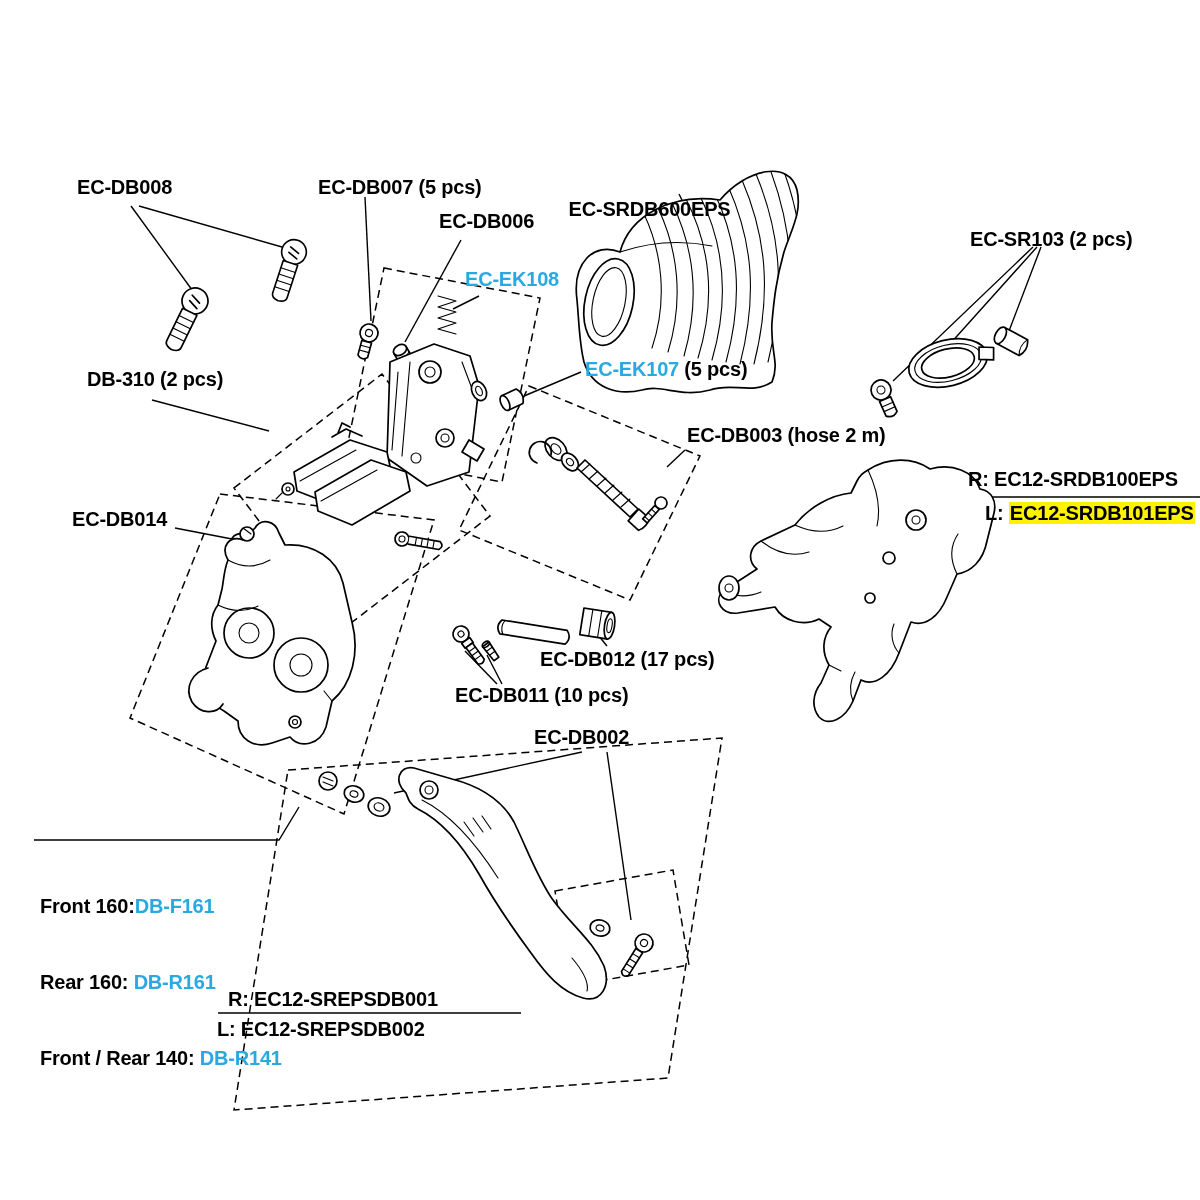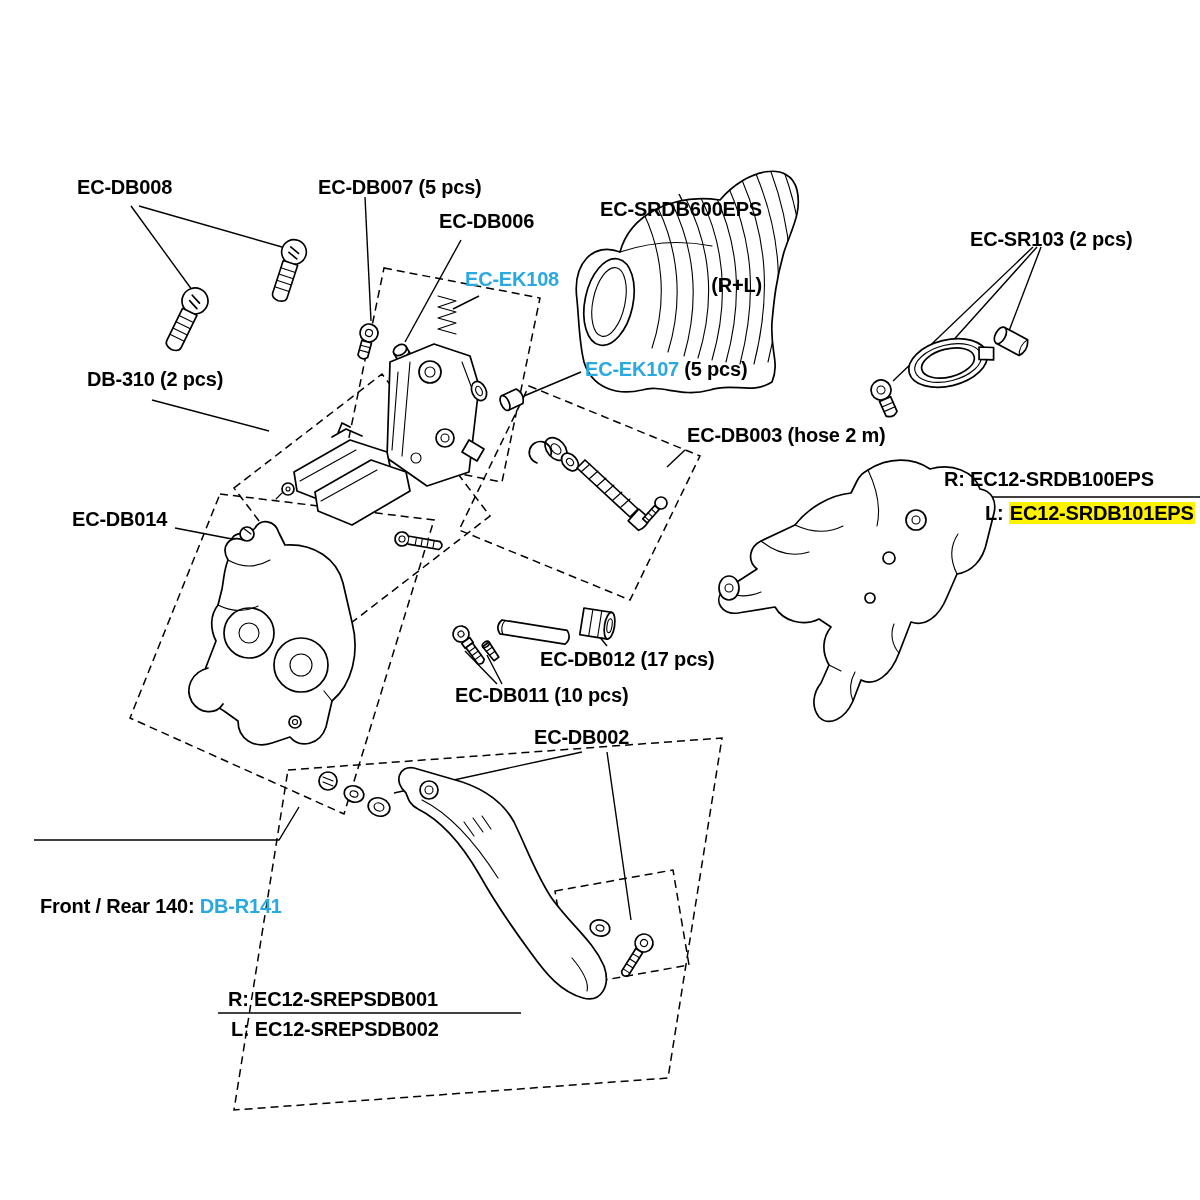--- a/index.html
+++ b/index.html
@@ -3,21 +3,21 @@
 <meta charset="utf-8">
 <style>
   html,body{margin:0;padding:0;background:#fff;}
   .stage{position:relative;width:1200px;height:1200px;background:#fff;overflow:hidden;
          font-family:"Liberation Sans",sans-serif;margin-left:32px;}
   .stage svg{position:absolute;left:0;top:0;}
   .lbl{position:absolute;font-weight:700;font-size:20px;color:#000;white-space:pre;letter-spacing:-0.2px;}
   .lbl .blue{color:var(--accent-blue,#2aa9e0);}
   .blue{color:var(--accent-blue,#2aa9e0);}
   .hl{background:var(--highlight-yellow,#fff200);padding:0 1px;}
-  .center{text-align:right;}
+  .center{text-align:center;}
   .multi div{line-height:30px;}
   
   .ln{stroke:#000;stroke-width:1.7;fill:none;stroke-linecap:round;stroke-linejoin:round;}
   .thin{stroke:#000;stroke-width:1.1;fill:none;stroke-linecap:round;stroke-linejoin:round;}
   .fw{fill:#fff;}
   .dash{stroke:#000;stroke-width:1.5;fill:none;stroke-dasharray:8 5;}
   .ldr{stroke:#000;stroke-width:1.4;fill:none;}
 </style>
 </head>
 <body>
@@ -301,42 +301,43 @@
 <div class="lbl" style="left:45px;top:176px">EC-DB008</div>
 
 <div class="lbl" style="left:286px;top:176px">EC-DB007 (5 pcs)</div>
 
 <div class="lbl" style="left:407px;top:210px">EC-DB006</div>
 
 <div class="lbl blue" style="left:433px;top:268px">EC-EK108</div>
 
 <div class="lbl center multi" style="left:505px;top:148px;width:225px">
   <div>EC-SRDB600EPS</div>
-  <div>(R+L)</div>
 </div>
 
 <div class="lbl" style="left:938px;top:228px">EC-SR103 (2 pcs)</div>
 
 <div class="lbl" style="left:553px;top:358px"><span class="blue">EC-EK107</span><span> (5 pcs)</span></div>
 
 <div class="lbl" style="left:55px;top:368px">DB-310 (2 pcs)</div>
 
 <div class="lbl" style="left:655px;top:424px">EC-DB003 (hose 2 m)</div>
 
-<div class="lbl" style="left:912px;top:468px">R: EC12-SRDB100EPS</div>
+<div class="lbl" style="left:936px;top:468px">R: EC12-SRDB100EPS</div>
 <div class="lbl" style="left:953px;top:502px"><span>L: </span><span class="hl">EC12-SRDB101EPS</span></div>
 
 <div class="lbl" style="left:40px;top:508px">EC-DB014</div>
 
 <div class="lbl" style="left:508px;top:648px">EC-DB012 (17 pcs)</div>
 
 <div class="lbl" style="left:423px;top:684px">EC-DB011 (10 pcs)</div>
 
 <div class="lbl" style="left:502px;top:726px">EC-DB002</div>
 
 <div class="lbl multi" style="left:8px;top:845px">
+  <div><span>Front 160:</span><span class="blue">DB-F161</span></div>
+  <div><span>Rear 160: </span><span class="blue">DB-R161</span></div>
   <div><span>Front / Rear 140: </span><span class="blue">DB-R141</span></div>
 </div>
 
 <div class="lbl" style="left:196px;top:988px">R: EC12-SREPSDB001</div>
-<div class="lbl" style="left:199px;top:1018px">L: EC12-SREPSDB002</div>
+<div class="lbl" style="left:185px;top:1018px">L: EC12-SREPSDB002</div>
 
 </div>
 
 </body></html>

